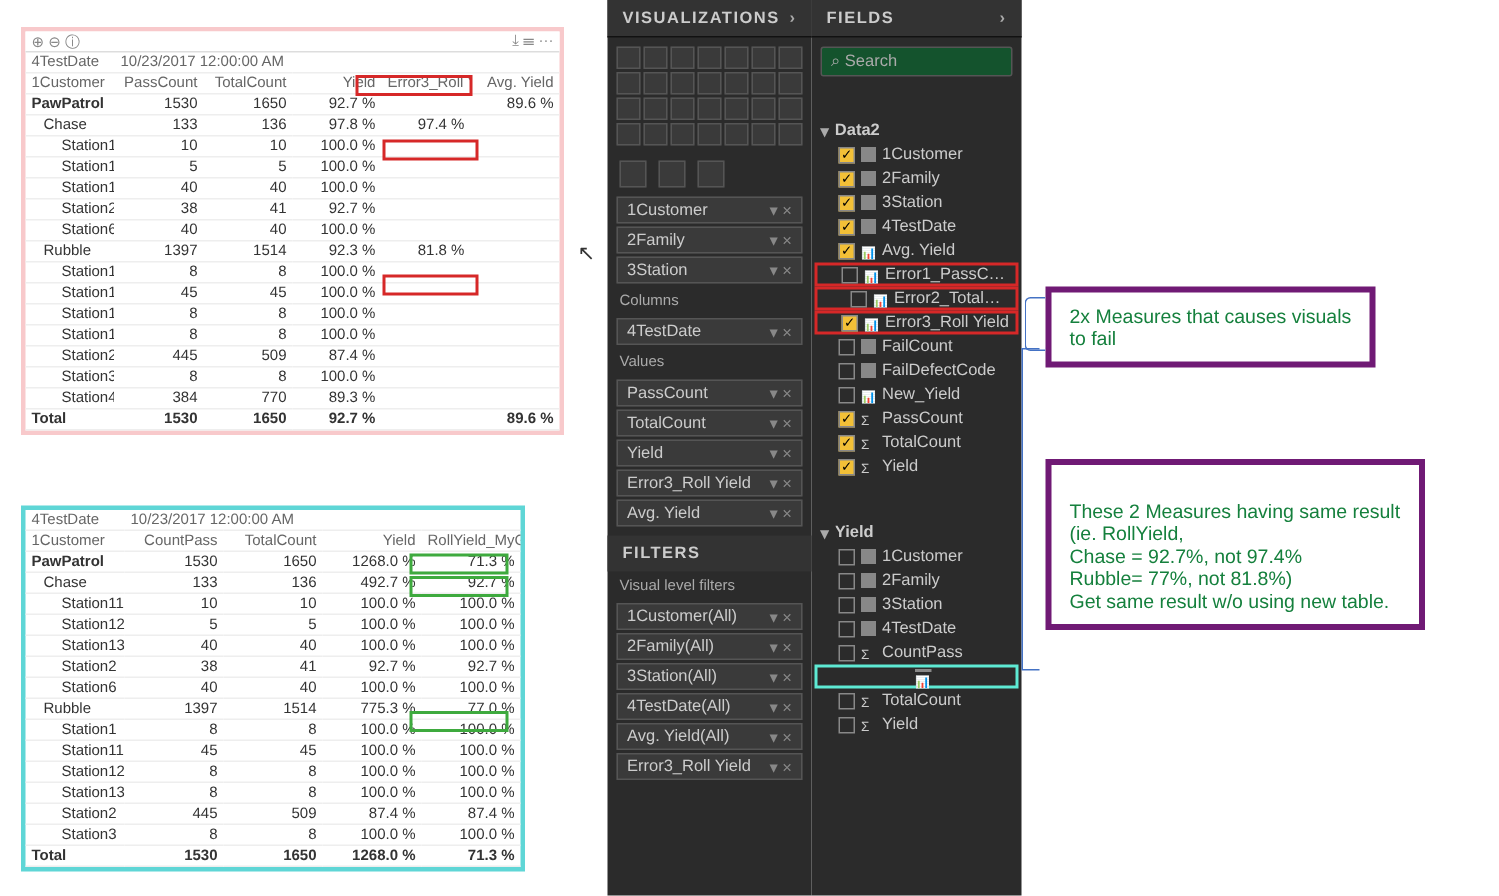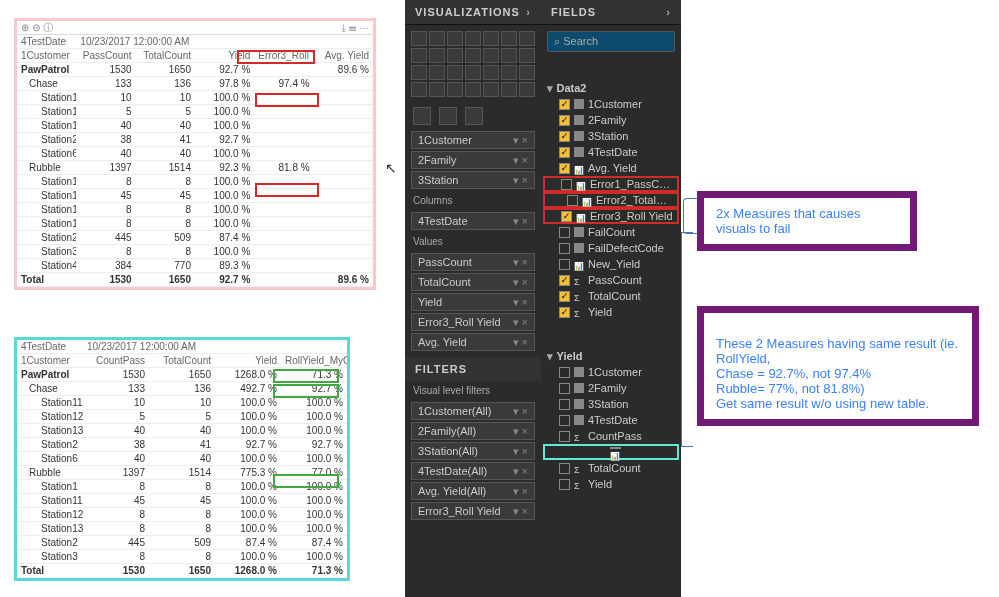--- a/index.html
+++ b/index.html
@@ -31,37 +31,37 @@
 .viz-icons { display:grid; grid-template-columns:repeat(7,1fr); gap:2px; padding:6px;}
 .viz-icons div{ height:15px; background:#3a3a3a; border:1px solid #555;}
 .tool-row{display:flex; gap:8px; padding:4px 8px;}
 .tool-row span{width:18px; height:18px; background:#3a3a3a; border:1px solid #555; display:inline-block;}
 .section-label{ padding:4px 8px; color:#aaa; font-size:10px;}
 .well{ margin:2px 6px; padding:3px 6px; background:#3a3a3a; border:1px solid #555; display:flex; justify-content:space-between; align-items:center; height:18px; overflow:hidden;}
 .well .x{color:#888;}
 .filters-head{background:#333; padding:6px 10px; font-weight:bold; letter-spacing:1px; margin-top:6px;}
 
 
-.search-box{margin:6px; padding:3px 6px; background:#0c4a6e; border:1px solid #555; color:#aaa; border-radius:2px;}
+.search-box{margin:6px; padding:3px 6px; background:#14532d; border:1px solid #555; color:#aaa; border-radius:2px;}
 .tree{padding:0 2px;}
 .tree-row{display:flex; align-items:center; padding:1px 4px; height:16px;}
 .tree-row.expanded::before{content:"▾"; color:#aaa; margin-right:4px;}
 .tree-row .cb{width:11px; height:11px; border:1px solid #888; margin-right:4px; display:inline-flex; align-items:center; justify-content:center; font-size:9px; line-height:1;}
 .tree-row .cb.checked{background:#f2c037; color:#000;}
 .tree-row .ico{width:10px; height:10px; margin-right:4px; display:inline-block;}
 .tree-row .ico.field{background:linear-gradient(#888,#888);}
 .tree-row .ico.sigma::before{content:"Σ"; color:#ccc; font-size:9px;}
 .tree-row .ico.calc::before{content:"📊"; color:#ccc; font-size:8px;}
 .tree-row .lbl{flex:1; white-space:nowrap; overflow:hidden; text-overflow:ellipsis;}
 .tree-row.table{font-weight:bold;margin-top:28px;}
 .hl-red{border:2px solid #d62828;}
 .hl-green{border:2px solid #5eead4;flex-direction:column;}
 
 
-.anno{ position:absolute; border:7px solid #701a75; padding:8px 12px; font-size:13px; color:#3b82f6; background:#fff;}
+.anno{ position:absolute; border:4px solid #701a75; padding:8px 12px; font-size:13px; color:#15803d; background:#fff;}
 
 .cursor{position:absolute; left:385px; top:160px; font-size:14px; color:#333;}
 </style>
 </head>
 <body>
 
 <div class="matrix-wrap top">
   <div class="matrix-titlebar">
     <span>⊕ ⊖ ⓘ</span>
     <span class="spacer"></span>
@@ -594,21 +594,21 @@
         <span class="lbl">Yield</span>
       </div>
     </div>
 </div>
 
 <div class="anno" style="left:697px; top:191px; width:220px;">
   <span>2x Measures that causes visuals to fail</span>
 </div>
 <div style="position:absolute; left:683px; top:198px; width:14px; height:36px; border:1px solid #4472c4; border-right:none; border-radius:4px 0 0 4px;"></div>
 
-<div class="anno" style="left:697px; top:306px; width:282px; white-space:pre-line;">
+<div class="anno" style="left:697px; top:306px; width:253px; white-space:pre-line;">
   <span>These 2 Measures having same result (ie. RollYield,
 Chase = 92.7%, not 97.4%
 Rubble= 77%, not 81.8%)
 Get same result w/o using new table.</span>
 </div>
 <div style="position:absolute; left:681px; top:232px; width:16px; height:214px; border-left:1px solid #4472c4;"></div>
 <div style="position:absolute; left:681px; top:232px; width:12px; border-top:1px solid #4472c4;"></div>
 <div style="position:absolute; left:681px; top:446px; width:12px; border-top:1px solid #4472c4;"></div>
 
 </body></html>

